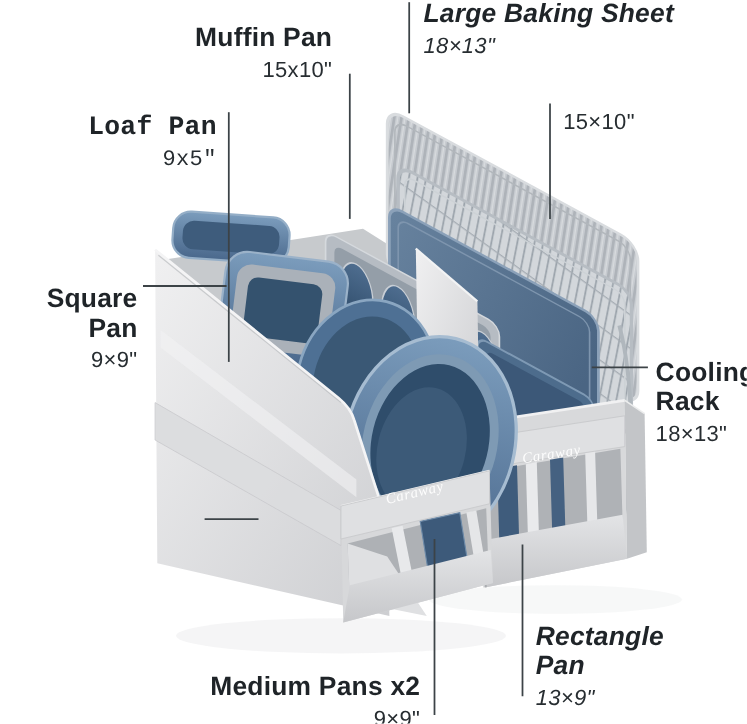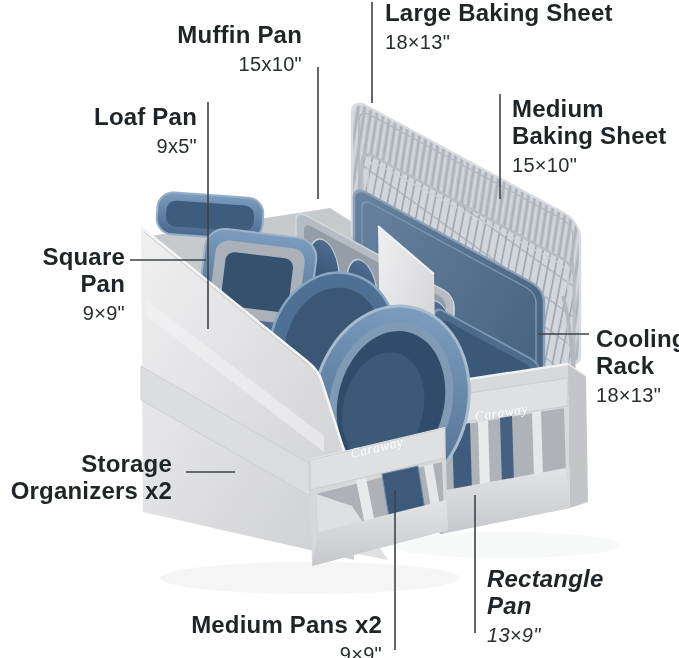--- a/index.html
+++ b/index.html
@@ -155,51 +155,45 @@
       <line x1="395" y1="490" x2="395" y2="650"></line>
       <line x1="475" y1="495" x2="475" y2="633"></line>
     </g>
   </svg>
 
   <div class="label right" style="right:377px;top:22px;">
     <div class="name">Muffin Pan</div>
     <div class="dim">15x10"</div>
   </div>
 
-  <div class="label" style="left:385px;top:0px;">
+  <div class="label" style="left:385px;top:0px;font-style:italic;">
     <div class="name">Large Baking Sheet</div>
     <div class="dim">18×13"</div>
   </div>
 
-  <div class="label right" style="right:482px;top:104px;">
+  <div class="label right" style="right:482px;top:104px;font-family:Liberation Mono, monospace;">
     <div class="name">Loaf Pan</div>
     <div class="dim">9x5"</div>
   </div>
 
   <div class="label" style="left:512px;top:96px;">
-    <div class="name">Medium
-Baking Sheet</div>
     <div class="dim">15×10"</div>
   </div>
 
-  <div class="label right" style="right:554px;top:244px;padding-left:39px;">
+  <div class="label right" style="right:554px;top:259px;padding-left:39px;">
     <div class="name">Square Pan</div>
     <div class="dim">9×9"</div>
   </div>
 
   <div class="label" style="left:596px;top:326px;">
     <div class="name">Cooling
 Rack</div>
     <div class="dim">18×13"</div>
   </div>
 
-  <div class="label right" style="right:507px;top:451px;">
-    <div class="name">Storage
-Organizers x2</div>
-  </div>
 
   <div class="label right" style="right:297px;top:612px;">
     <div class="name">Medium Pans x2</div>
     <div class="dim">9×9"</div>
   </div>
 
   <div class="label" style="left:487px;top:566px;font-style:italic;">
     <div class="name">Rectangle
 Pan</div>
     <div class="dim">13×9"</div>

